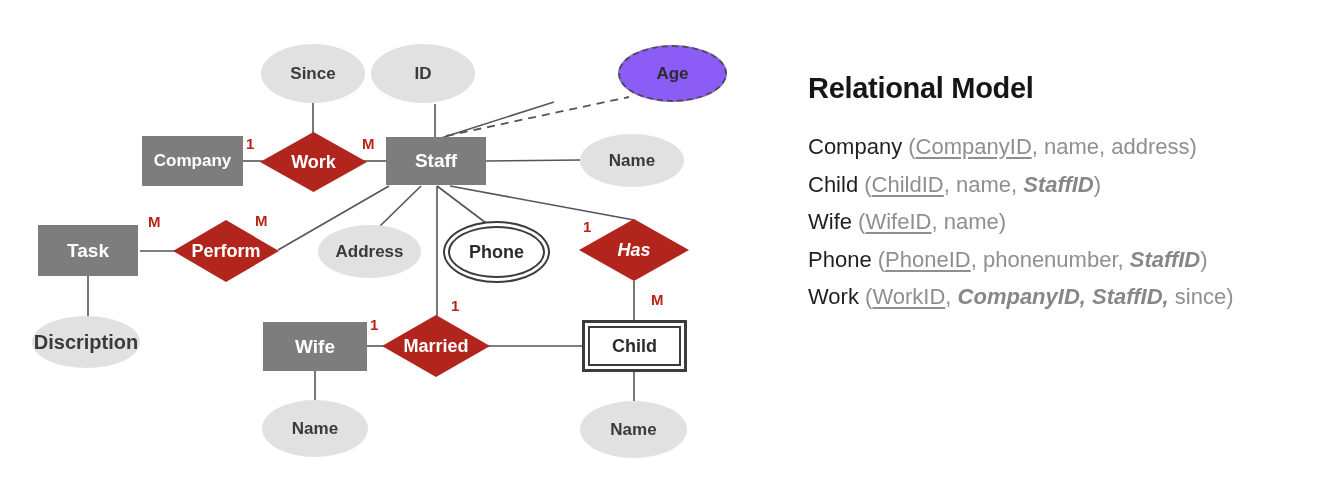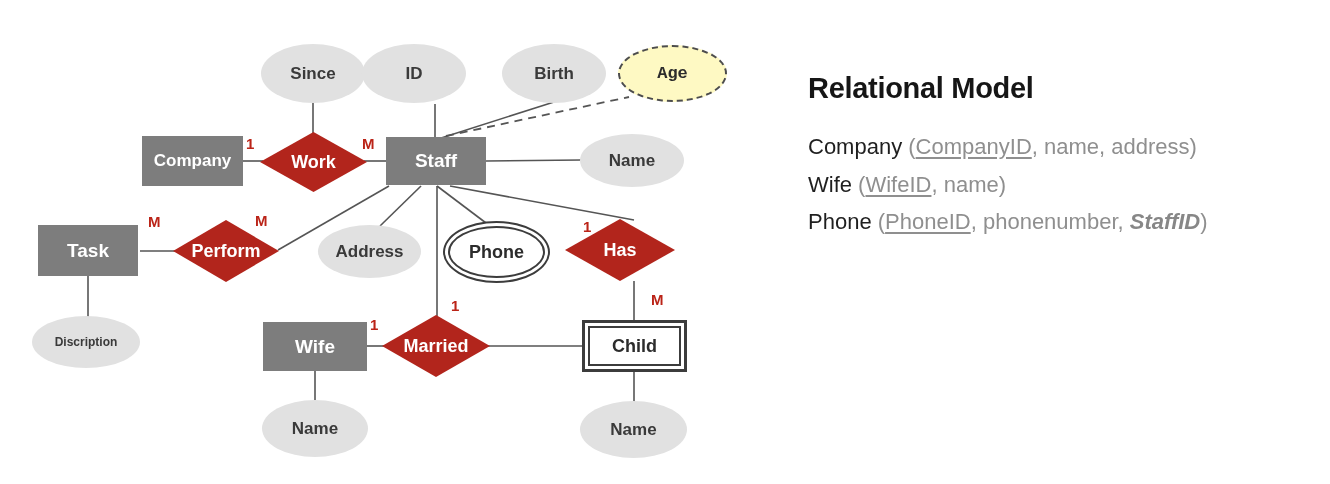--- a/index.html
+++ b/index.html
@@ -26,21 +26,21 @@
     text-align:center;}
   .entity{background:var(--entity-fill);color:#ffffff;font-weight:700;font-size:17px;}
   .weak-entity{background:#ffffff;border:3px solid var(--outline);padding:3px;}
   .weak-entity .inner{width:100%;height:100%;border:2px solid var(--outline);
     display:flex;align-items:center;justify-content:center;
     color:#2c2c2c;font-weight:700;font-size:18px;}
   .diamond{background:var(--relation-fill);color:#ffffff;font-weight:700;font-size:18px;
     clip-path:polygon(50% 0,100% 50%,50% 100%,0 50%);}
   .ellipse{background:var(--attr-fill);border-radius:50%;color:var(--shape-ink);
     font-weight:700;font-size:17px;}
-  .ellipse.derived{background:#fef9c3;border:2px dashed #4c4c4c;color:#2c2c2c;font-family:Liberation Mono, monospace;}
+  .ellipse.derived{background:#8b5cf6;border:2px dashed #4c4c4c;color:#2c2c2c;}
   .ellipse.multi{background:#ffffff;border:2px solid var(--outline);padding:3px;}
   .ellipse.multi .inner{width:100%;height:100%;border:2px solid var(--outline);
     border-radius:50%;display:flex;align-items:center;justify-content:center;
     color:#2c2c2c;font-weight:700;font-size:18px;}
   .card{position:absolute;color:var(--card-red);font-weight:700;font-size:15px;
     line-height:1;}
 
   .panel{position:absolute;left:808px;top:0;width:520px;height:484px;}
   .panel h1{position:absolute;left:0;top:72px;font-size:29px;font-weight:700;
     color:var(--title-ink);letter-spacing:-0.3px;}
@@ -73,41 +73,38 @@
     <line x1="366" y1="346" x2="384" y2="346"></line>
     <line x1="488" y1="346" x2="584" y2="346"></line>
     <line x1="634" y1="281" x2="634" y2="322"></line>
     <line x1="315" y1="371" x2="315" y2="402"></line>
     <line x1="634" y1="372" x2="634" y2="403"></line>
   </svg>
 
   <div class="node ellipse" style="left:261px;top:44px;width:104px;height:59px;">
       <span>Since</span>
     </div>
-  <div class="node ellipse" style="left:362px;top:44px;width:104px;height:59px;justify-content:center;">
+  <div class="node ellipse" style="left:371px;top:44px;width:104px;height:59px;justify-content:center;">
       <span>ID</span>
-    </div>
-  <div class="node ellipse" style="left:502px;top:44px;width:104px;height:59px;">
-      <span>Birth</span>
     </div>
   <div class="node ellipse derived" style="left:618px;top:45px;width:109px;height:57px;">
       <span>Age</span>
     </div>
   <div class="node ellipse" style="left:580px;top:134px;width:104px;height:53px;">
       <span>Name</span>
     </div>
   <div class="node ellipse" style="left:318px;top:225px;width:103px;height:53px;">
       <span>Address</span>
     </div>
   <div class="node ellipse multi" style="left:443px;top:221px;width:107px;height:62px;">
       <div class="inner">
         <span>Phone</span>
       </div>
     </div>
-  <div class="node ellipse" style="left:32px;top:316px;width:108px;height:52px;font-size:12px;">
+  <div class="node ellipse" style="left:32px;top:316px;width:108px;height:52px;font-size:20px;">
       <span>Discription</span>
     </div>
   <div class="node ellipse" style="left:262px;top:400px;width:106px;height:57px;">
       <span>Name</span>
     </div>
   <div class="node ellipse" style="left:580px;top:401px;width:107px;height:57px;">
       <span>Name</span>
     </div>
 
   <div class="node entity" style="left:142px;top:136px;width:101px;height:50px;">
@@ -127,37 +124,39 @@
         <span>Child</span>
       </div>
     </div>
 
   <div class="node diamond" style="left:260px;top:132px;width:107px;height:60px;">
       <span>Work</span>
     </div>
   <div class="node diamond" style="left:173px;top:220px;width:106px;height:62px;">
       <span>Perform</span>
     </div>
-  <div class="node diamond" style="left:565px;top:219px;width:110px;height:62px;">
+  <div class="node diamond" style="left:579px;top:219px;width:110px;height:62px;font-style:italic;">
       <span>Has</span>
     </div>
   <div class="node diamond" style="left:382px;top:315px;width:108px;height:62px;">
       <span>Married</span>
     </div>
 
   <div class="card" style="left:246px;top:136px;">1</div>
   <div class="card" style="left:362px;top:136px;">M</div>
   <div class="card" style="left:148px;top:214px;">M</div>
   <div class="card" style="left:255px;top:213px;">M</div>
   <div class="card" style="left:583px;top:219px;">1</div>
   <div class="card" style="left:651px;top:292px;">M</div>
   <div class="card" style="left:451px;top:298px;">1</div>
   <div class="card" style="left:370px;top:317px;">1</div>
 </div>
 
 <div class="panel">
   <h1>Relational Model</h1>
   <div class="rel-list">
       <div class="rel-line"><span class="rel-name">Company</span><span class="rel-grey"> (</span><span class="rel-attr"><span class="pk">CompanyID</span>, </span><span class="rel-attr"><span>name</span>, </span><span class="rel-attr"><span>address</span></span><span class="rel-grey">)</span></div>
+      <div class="rel-line"><span class="rel-name">Child</span><span class="rel-grey"> (</span><span class="rel-attr"><span class="pk">ChildID</span>, </span><span class="rel-attr"><span>name</span>, </span><span class="rel-attr fk"><span>StaffID</span></span><span class="rel-grey">)</span></div>
       <div class="rel-line"><span class="rel-name">Wife</span><span class="rel-grey"> (</span><span class="rel-attr"><span class="pk">WifeID</span>, </span><span class="rel-attr"><span>name</span></span><span class="rel-grey">)</span></div>
       <div class="rel-line"><span class="rel-name">Phone</span><span class="rel-grey"> (</span><span class="rel-attr"><span class="pk">PhoneID</span>, </span><span class="rel-attr"><span>phonenumber</span>, </span><span class="rel-attr fk"><span>StaffID</span></span><span class="rel-grey">)</span></div>
+      <div class="rel-line"><span class="rel-name">Work</span><span class="rel-grey"> (</span><span class="rel-attr"><span class="pk">WorkID</span>, </span><span class="rel-attr fk"><span>CompanyID</span>, </span><span class="rel-attr fk"><span>StaffID</span>, </span><span class="rel-attr"><span>since</span></span><span class="rel-grey">)</span></div>
     </div>
 </div>
 
 </body></html>

